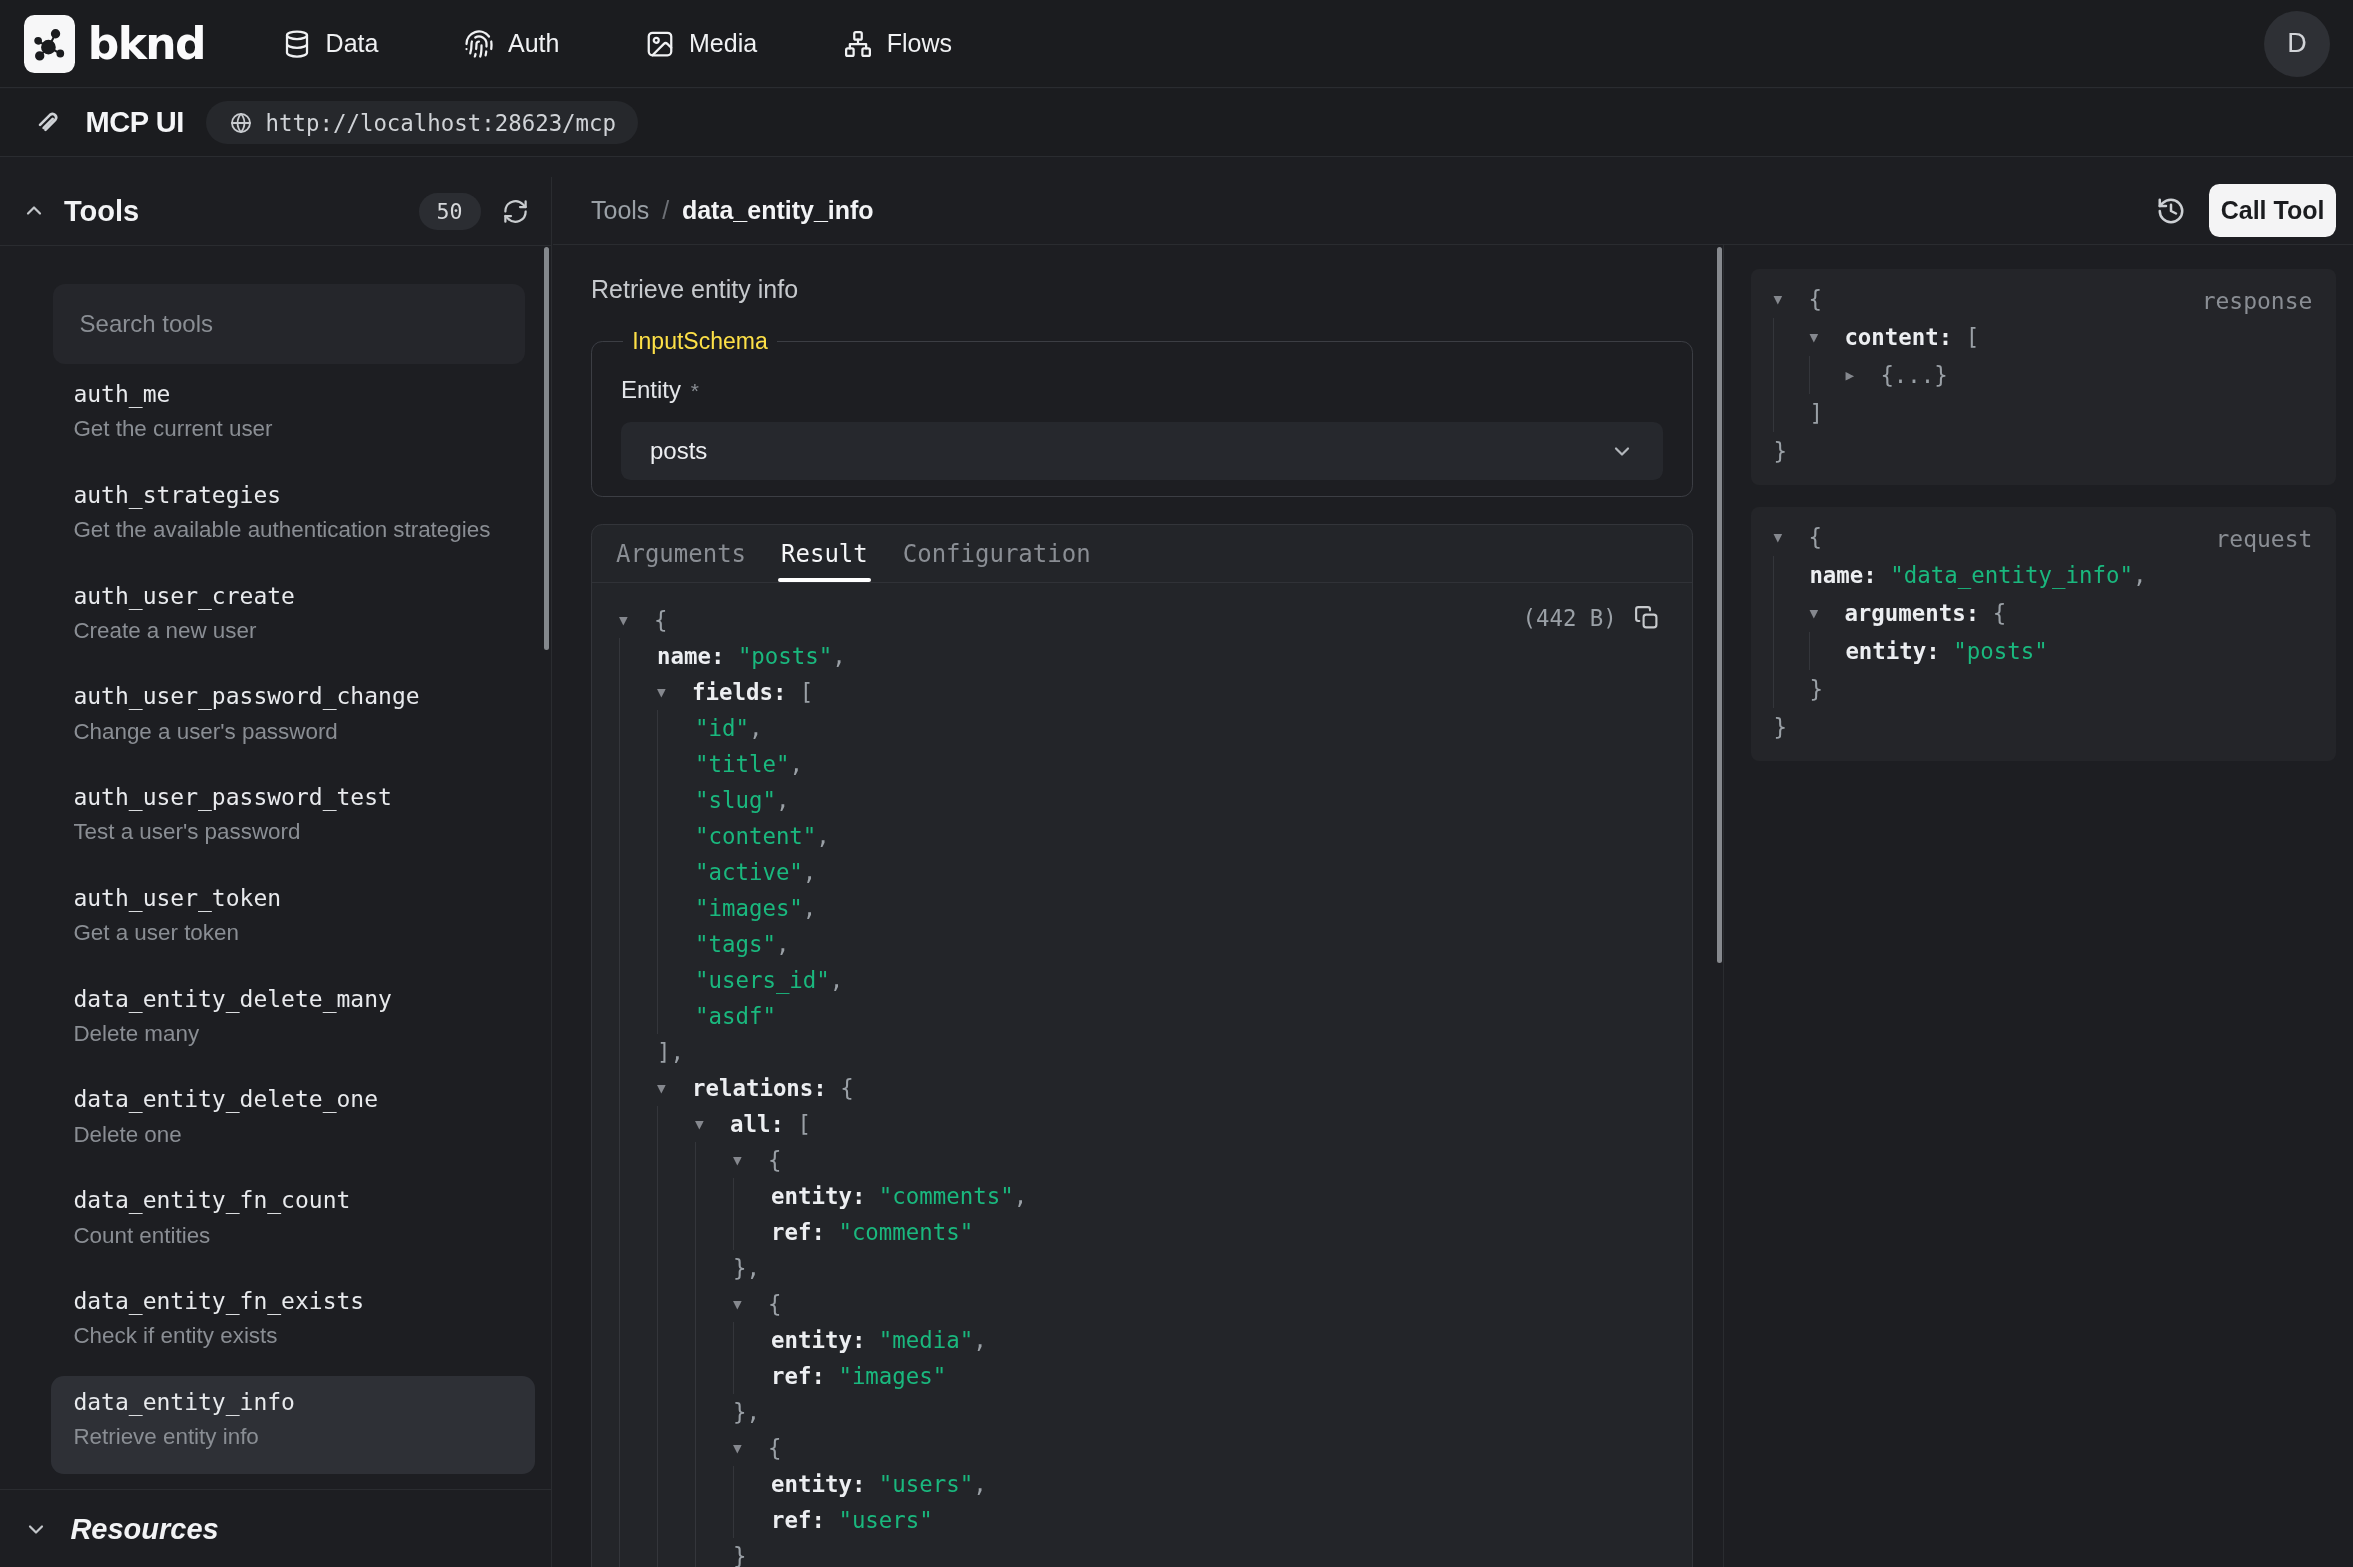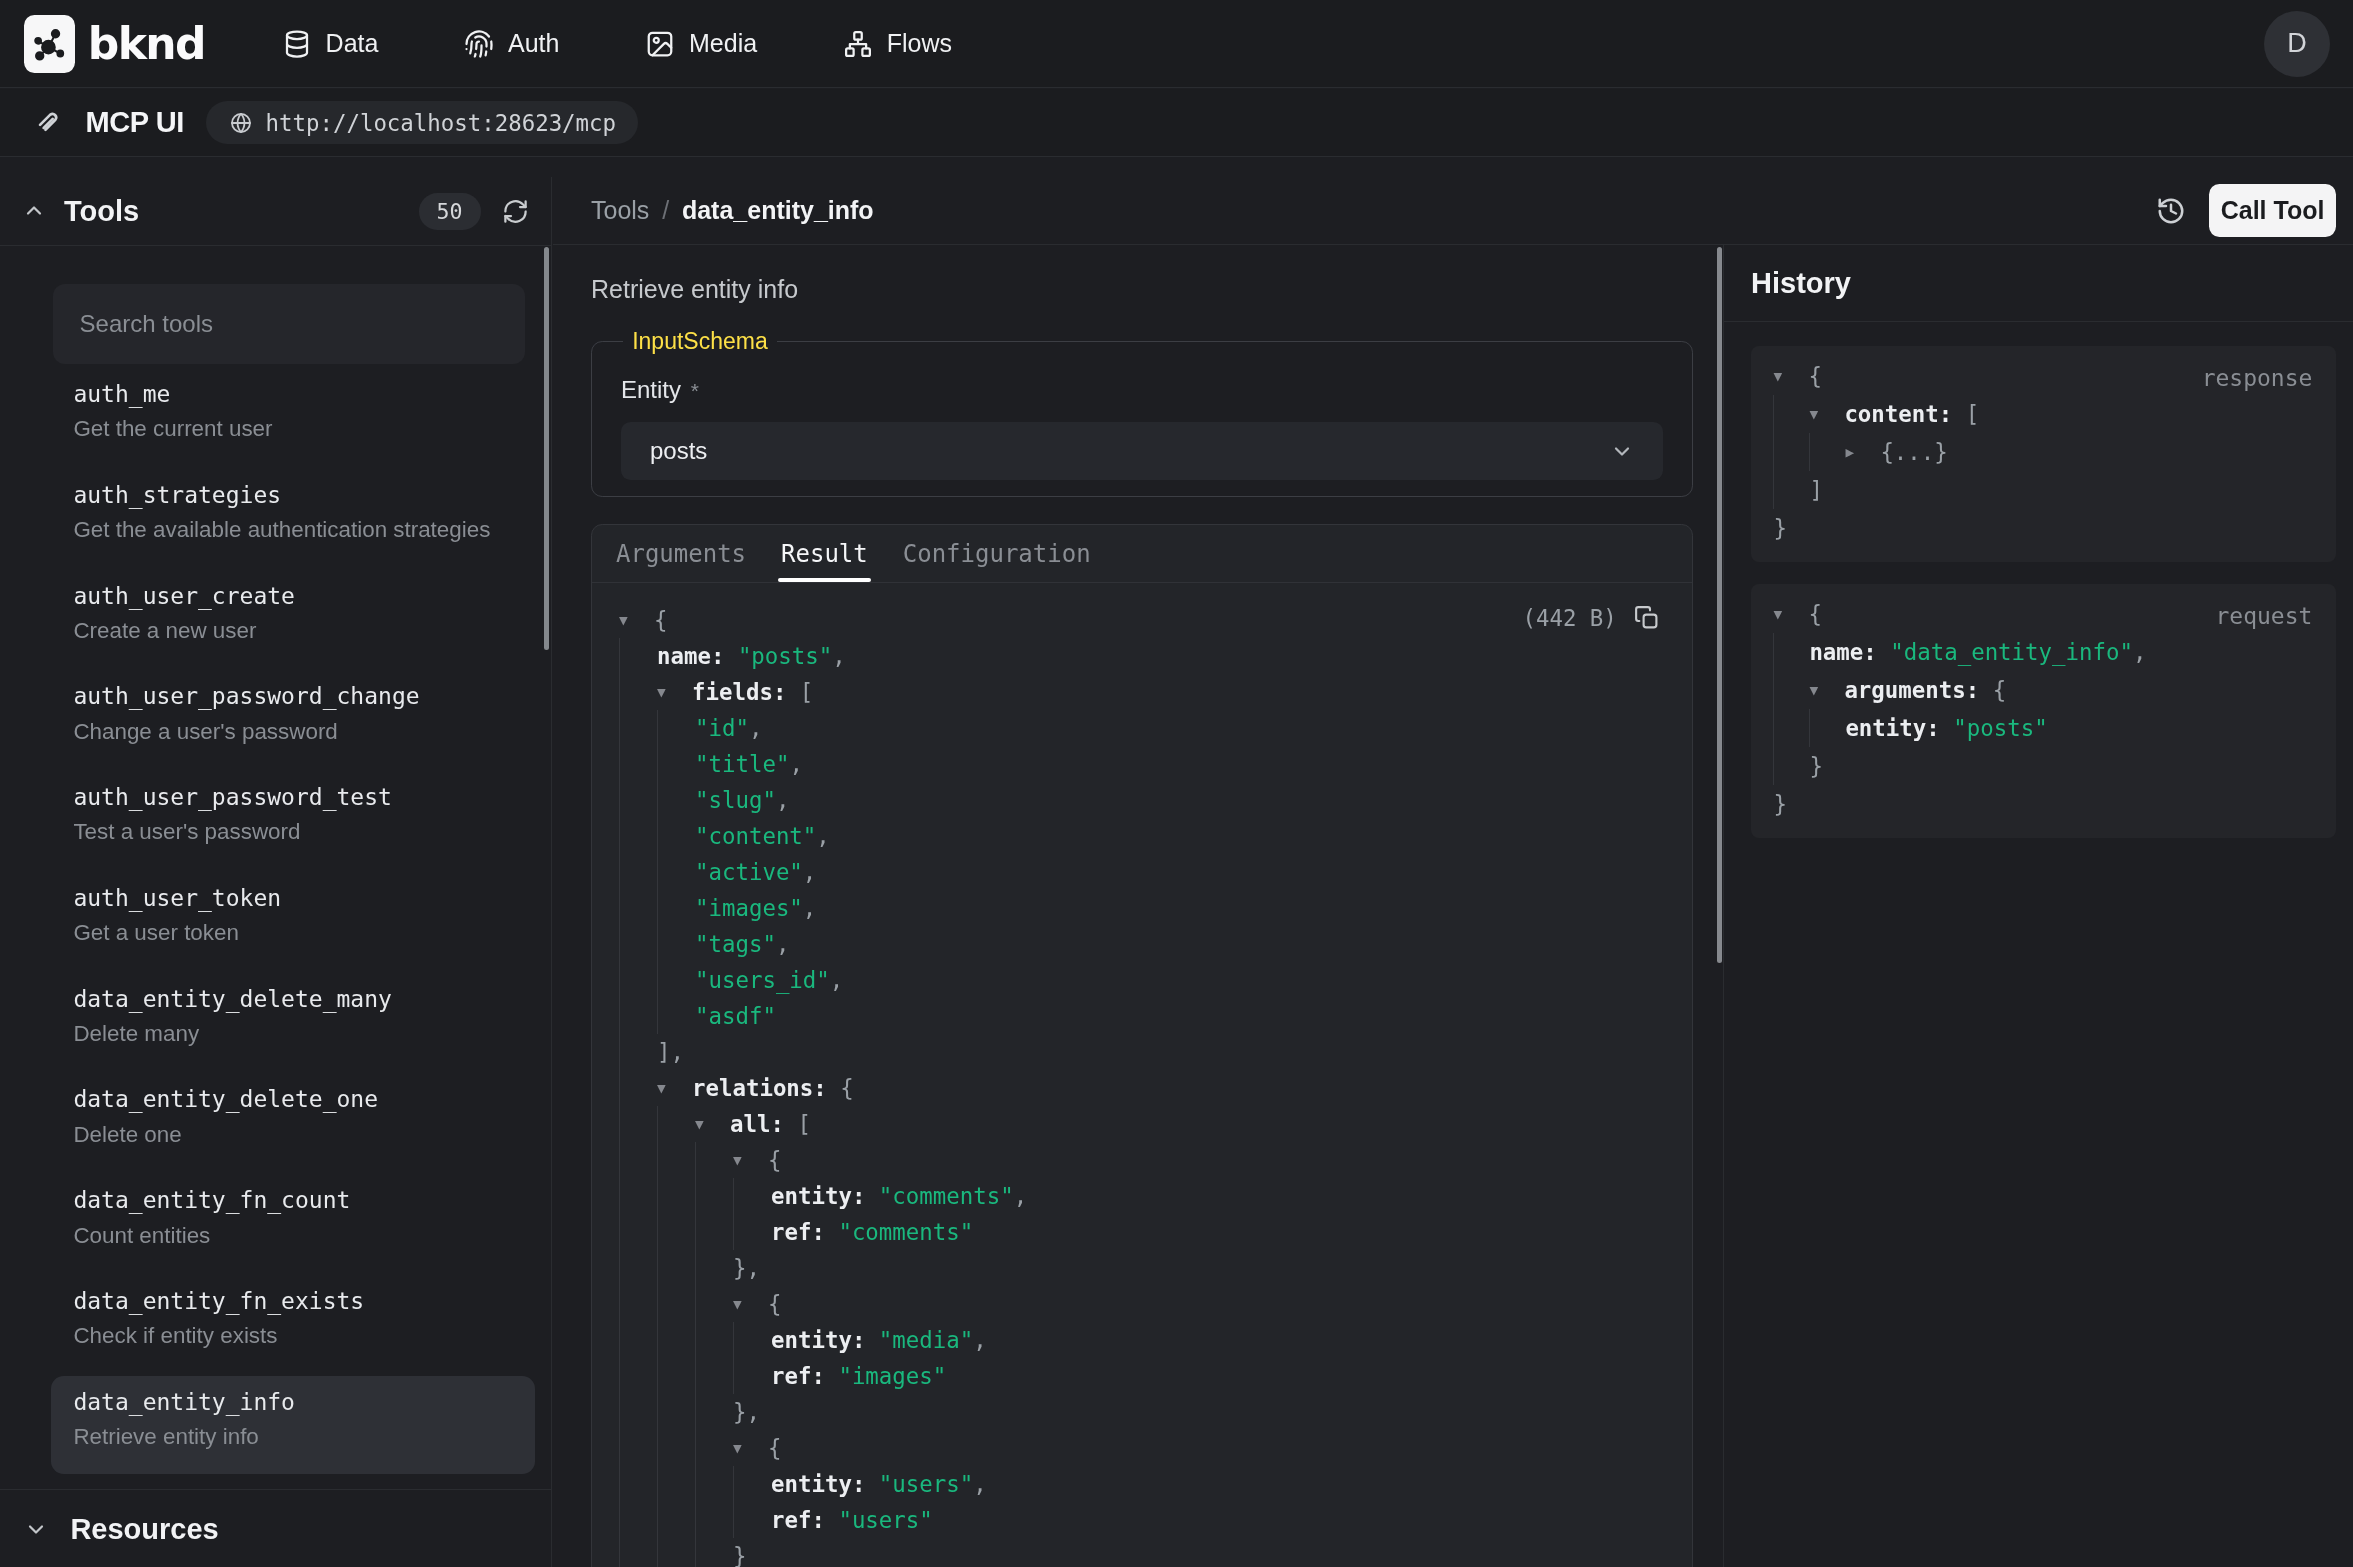--- a/index.html
+++ b/index.html
@@ -47,21 +47,21 @@
   .s-body{position:absolute;top:70px;left:0;right:0;bottom:80px;overflow:hidden;padding-left:35px;}
   .search{display:block;margin:37px 26px 4.8px 17.6px;width:calc(100% - 44px);height:80px;background:#25262b;
           border:none;border-radius:12px;box-sizing:border-box;padding:0 27px;color:#e6e8eb;font-size:24px;outline:none;}
   .search::placeholder{color:#8a8e94;}
   .tool-item{margin:0 16px 3.2px;padding:11.2px 22.4px 24px;border-radius:12.8px;cursor:pointer;}
   .tool-item.selected{background:#2e3036;}
   .t-name{font-size:23px;line-height:29px;color:#e8eaed;}
   .t-desc{margin-top:6.4px;font-size:22.4px;line-height:27px;color:#8a8e94;}
   .s-scrollthumb{position:absolute;top:70px;right:1.6px;width:5.6px;height:403px;background:#84888d;border-radius:3.2px;}
   .s-footer{position:absolute;left:0;right:0;bottom:0;height:79px;border-top:0.8px solid #2a2c30;
-            display:flex;align-items:center;padding:0 24px;box-sizing:border-box;background:#1d1e22;}
+            display:flex;align-items:center;padding:0 24px;box-sizing:border-box;background:#1d1e22;font-style:italic;}
   .s-footer .s-title{margin-left:22.4px;}
 
   
   .headerrow{position:absolute;top:177px;left:553px;right:0;height:68px;border-bottom:0.8px solid #2a2c30;
              display:flex;align-items:center;padding:0 17.6px 0 38px;box-sizing:border-box;}
   .crumb{display:flex;align-items:center;font-size:25px;}
   .crumb-section{color:#9aa0a6;}
   .crumb-sep{color:#6d7076;margin:0 12.8px;}
   .crumb-current{color:#f3f4f6;font-weight:700;}
   .actions{margin-left:auto;display:flex;align-items:center;gap:22.4px;}
@@ -513,23 +513,20 @@
             <span class="guide"></span>
             <span class="guide"></span>
             <span class="jp">}</span>
           </div>
         </div>
     </div>
     <div class="m-scrollthumb"></div>
   </div>
 
   <div class="history">
-    <div class="h-header">
-      <span class="h-title">History</span>
-    </div>
     <div class="h-body" id="history-body">
         <div class="h-card">
           <div class="h-badge">response</div>
           <div class="jline">
             <span class="tog">▼</span>
             <span class="jp">{</span>
           </div>
           <div class="jline">
             <span class="guide"></span>
             <span class="tog">▼</span>

